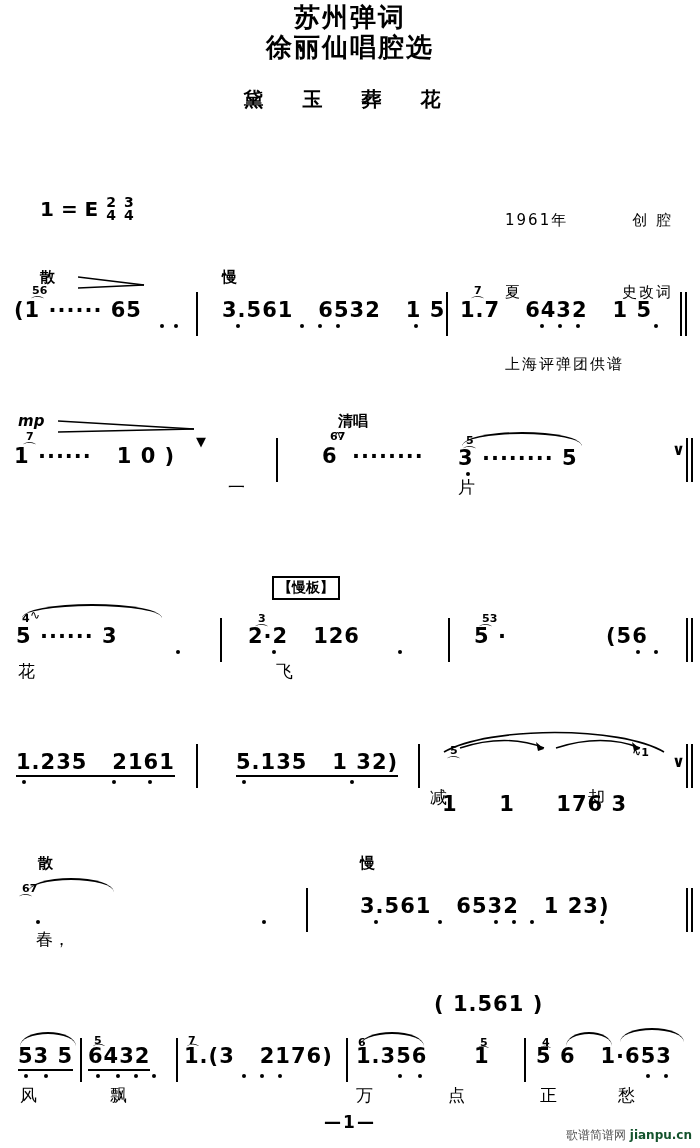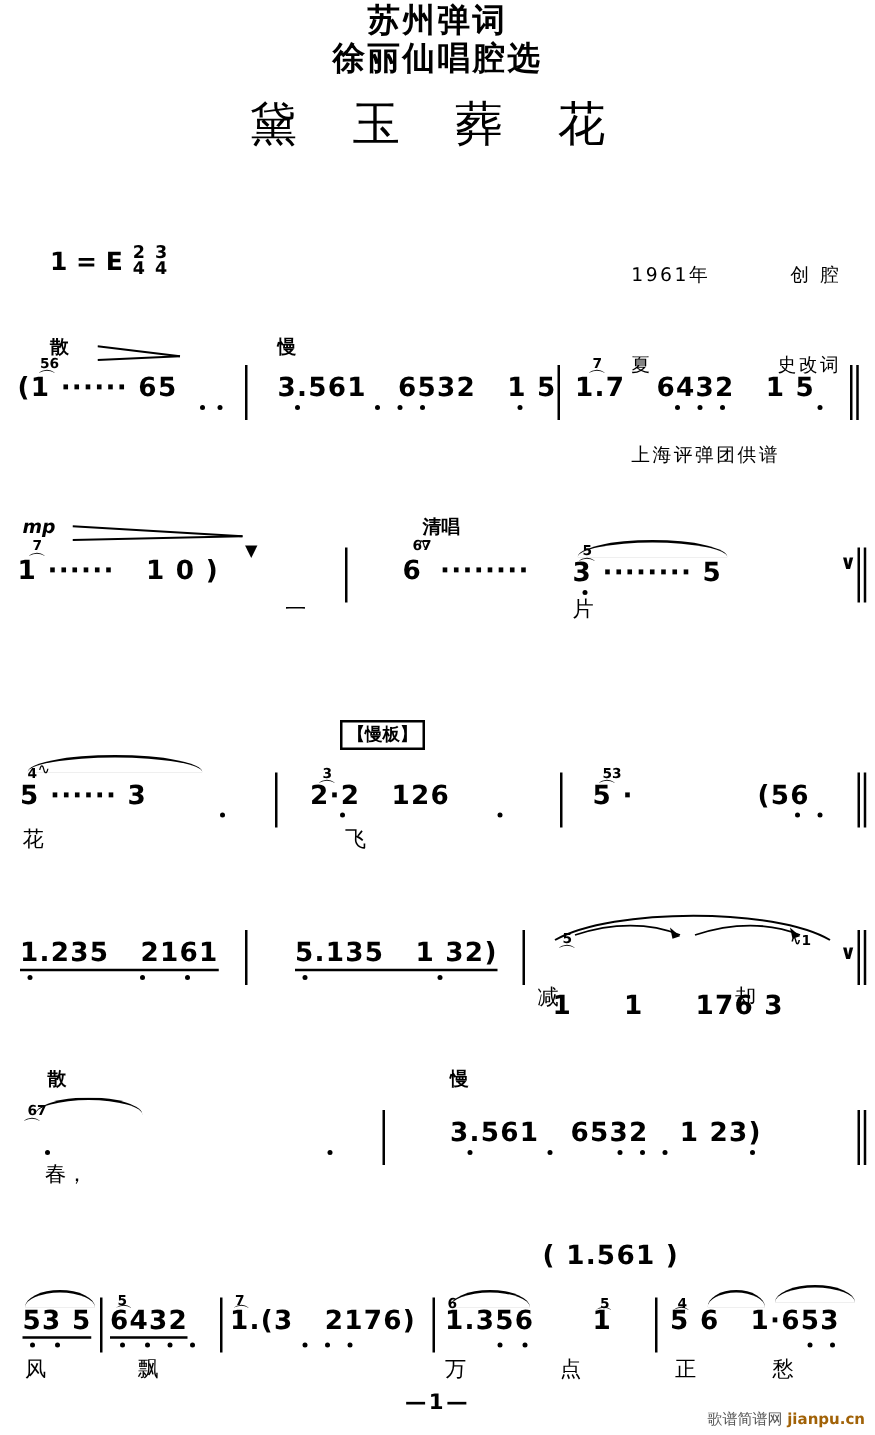--- a/index.html
+++ b/index.html
@@ -13,21 +13,21 @@
   }
   .page{position:relative;width:700px;height:1148px;}
 
   
   .title-block{text-align:center;padding-top:2px;}
   .t1,.t2{
     font-family:"DejaVu Sans","Liberation Sans",sans-serif;
     font-weight:bold;font-size:26px;letter-spacing:2px;line-height:30px;
   }
   .t3{
-    font-weight:normal;font-size:38px;letter-spacing:16px;
+    font-weight:bold;font-size:20px;letter-spacing:16px;
     margin-top:18px;line-height:38px;
   }
 
   .credits{
     position:absolute;left:505px;top:160px;
     font-size:15px;line-height:24px;letter-spacing:2px;
     text-align:left;white-space:pre;
   }
   .credits div{display:flex;justify-content:space-between;width:168px;}
   .credits div span{display:inline-block;}
@@ -72,21 +72,21 @@
   }
   .caret{position:absolute;font-size:16px;font-weight:bold;}
 
   .pagenum{
     position:absolute;left:0;right:0;bottom:16px;text-align:center;
     font-size:17px;font-weight:bold;letter-spacing:2px;
   }
   .site{
     position:absolute;right:8px;bottom:4px;font-size:12px;color:#555;
   }
-  .site .red{color:#a16207;font-weight:bold;}
+  .site .red{color:#14532d;font-weight:bold;}
 </style>
 </head>
 <body>
 
 <div class="page">
 
   <div class="title-block">
     <div class="t1">苏州弹词</div>
     <div class="t2">徐丽仙唱腔选</div>
     <div class="t3">黛 玉 葬 花</div>

